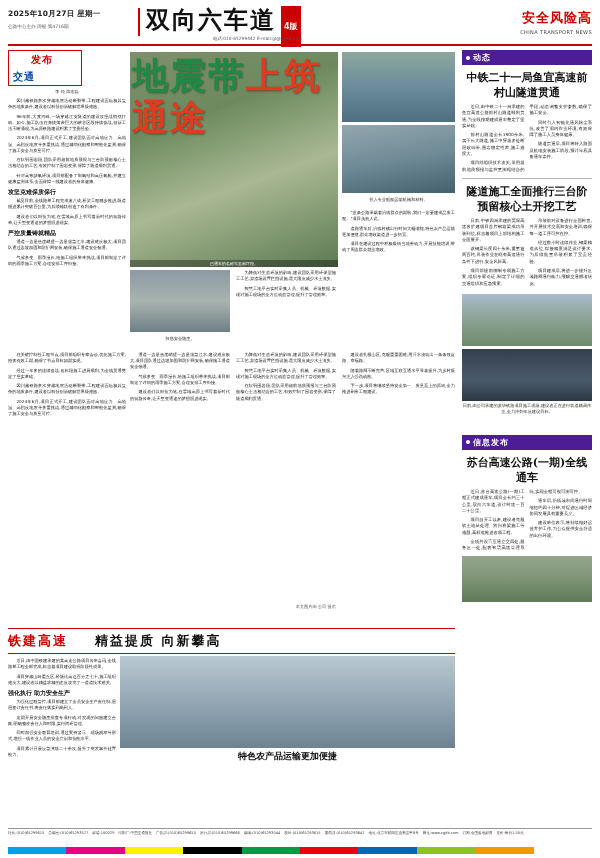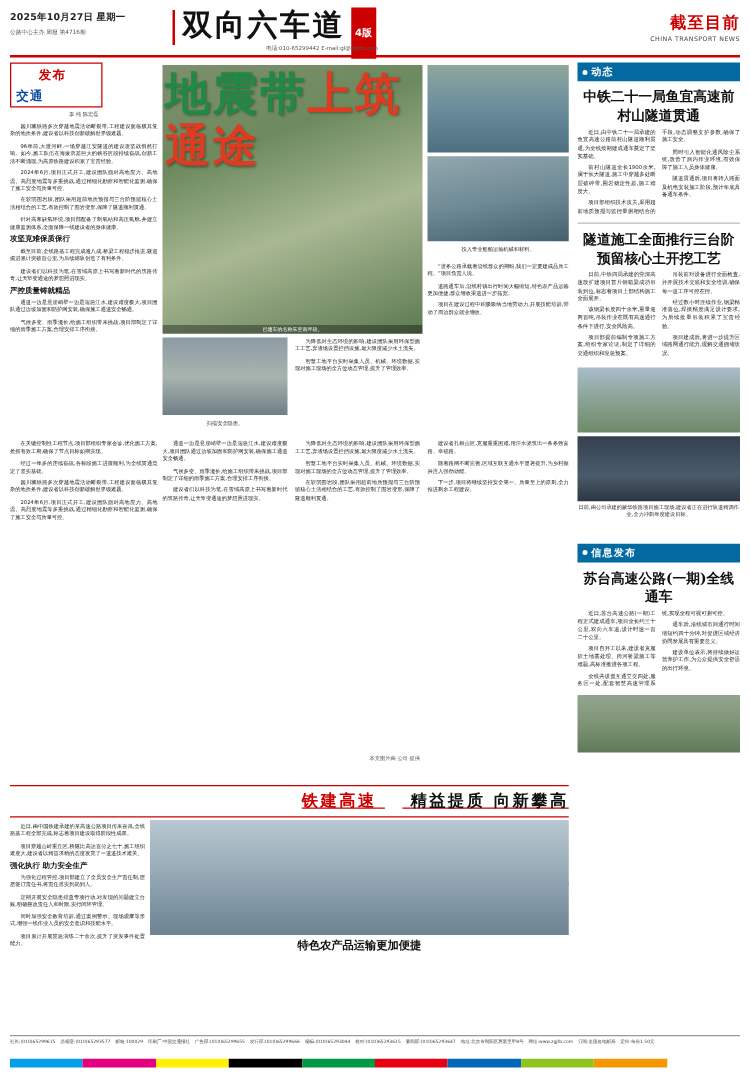--- a/index.html
+++ b/index.html
@@ -18,42 +18,42 @@
   .mh-contact{position:absolute;left:205px;top:30px;font-size:4.4px;color:#555;}
   .mh-right{position:absolute;right:0;top:3px;text-align:right;}
   .mh-right .cn{color:#c00;font-size:13px;font-weight:bold;letter-spacing:1px;font-family:"DejaVu Serif","Liberation Serif",serif;}
   .mh-right .en{font-size:5px;color:#444;letter-spacing:.4px;margin-top:2px;}
 
   
   .col-main{position:absolute;left:8px;top:50px;width:447px;}
   .col-right{position:absolute;left:462px;top:50px;width:130px;}
 
   
-  .sec-head{background:#0369a1;color:#fff;font-size:8px;font-weight:bold;padding:2px 4px;letter-spacing:1px;display:flex;align-items:center;}
+  .sec-head{background:#4c1d95;color:#fff;font-size:8px;font-weight:bold;padding:2px 4px;letter-spacing:1px;display:flex;align-items:center;}
   .sec-head .dot{width:4px;height:4px;background:#fff;border-radius:50%;margin-right:3px;}
 
   .r-title{font-family:"DejaVu Serif","Liberation Serif",serif;font-size:11px;line-height:15px;font-weight:bold;text-align:center;margin:5px 2px 4px;color:#111;}
   .r-body{font-size:4.3px;line-height:6.3px;text-align:justify;color:#222;column-count:2;column-gap:5px;}
   .r-body p{margin:0 0 3px;text-indent:2em;}
 
   .photo{background:#9fb6c4;position:relative;overflow:hidden;}
   .cap{font-size:4.2px;color:#333;text-align:center;margin:2px 0 4px;line-height:6px;}
 
   
   .logo-box{width:72px;height:34px;border:1px solid #c00;position:relative;}
   .logo-box .l1{position:absolute;left:4px;top:19px;font-size:10px;font-weight:bold;color:#0a4da2;font-family:"DejaVu Serif","Liberation Serif",serif;letter-spacing:1px;}
   .logo-box .l2{position:absolute;left:22px;top:2px;font-size:10px;font-weight:bold;color:#c00;font-family:"DejaVu Serif","Liberation Serif",serif;letter-spacing:1px;}
   .byline{font-size:4.2px;color:#444;text-align:center;margin-top:3px;}
 
   .body-col{font-size:4.2px;line-height:6.1px;text-align:justify;color:#1a1a1a;}
   .body-col p{margin:0 0 3.5px;text-indent:2em;}
   .sub-h{font-size:6px;font-weight:bold;color:#111;margin:4px 0 3px;font-family:"DejaVu Serif","Liberation Serif",serif;}
 
   .mid-banner{margin-top:6px;border-top:1px solid #c00;border-bottom:1px solid #c00;padding:3px 0;}
-  .mid-banner .t{text-align:right;font-family:"DejaVu Serif","Liberation Serif",serif;font-size:13px;font-weight:bold;color:#c00;letter-spacing:2px;text-decoration:underline;}
+  .mid-banner .t{text-align:left;font-family:"DejaVu Serif","Liberation Serif",serif;font-size:13px;font-weight:bold;color:#c00;letter-spacing:2px;}
 
   .sign{font-size:4.2px;text-align:right;color:#555;margin-top:2px;}
 
   
   .footline{position:absolute;left:8px;top:828px;width:584px;border-top:1px solid #999;font-size:3.6px;color:#444;padding-top:2px;display:flex;flex-wrap:wrap;gap:4px;}
   .colorbar{position:absolute;left:8px;bottom:4px;width:584px;height:7px;display:flex;}
   .colorbar div{flex:1;}
 
   .ph-road{background:linear-gradient(160deg,#7e8f6d 0%,#6d8a5e 30%,#a8b893 60%,#5d7a52 100%);}
   .ph-river{background:linear-gradient(180deg,#8fa79b 0%,#6d8f9e 45%,#4d6f80 100%);}
@@ -76,21 +76,21 @@
       <div class="date">2025年10月27日 星期一</div>
       <div class="sub">公路中心主办 周报 第4716期</div>
     </div>
     <div class="mh-center">
       <div class="mh-bar"></div>
       <div class="mh-title">双向六车道</div>
       <div class="mh-ban">4版</div>
     </div>
     <div class="mh-contact">电话:010-65299442 E-mail:gl@zgjtb.com</div>
     <div class="mh-right">
-      <div class="cn">截至目前</div>
+      <div class="cn">安全风险高</div>
       <div class="en">CHINA TRANSPORT NEWS</div>
     </div>
   </div>
 
   <div class="col-main">
 
     <div style="position:relative;height:300px;">
 
       <div style="position:absolute;left:0;top:0;width:118px;">
         <div class="logo-box">

